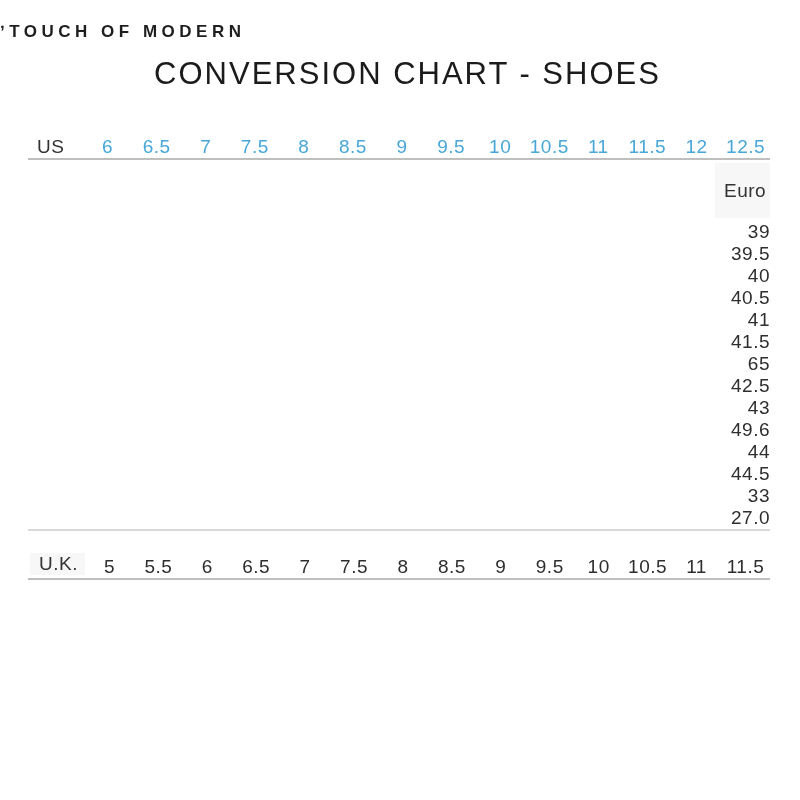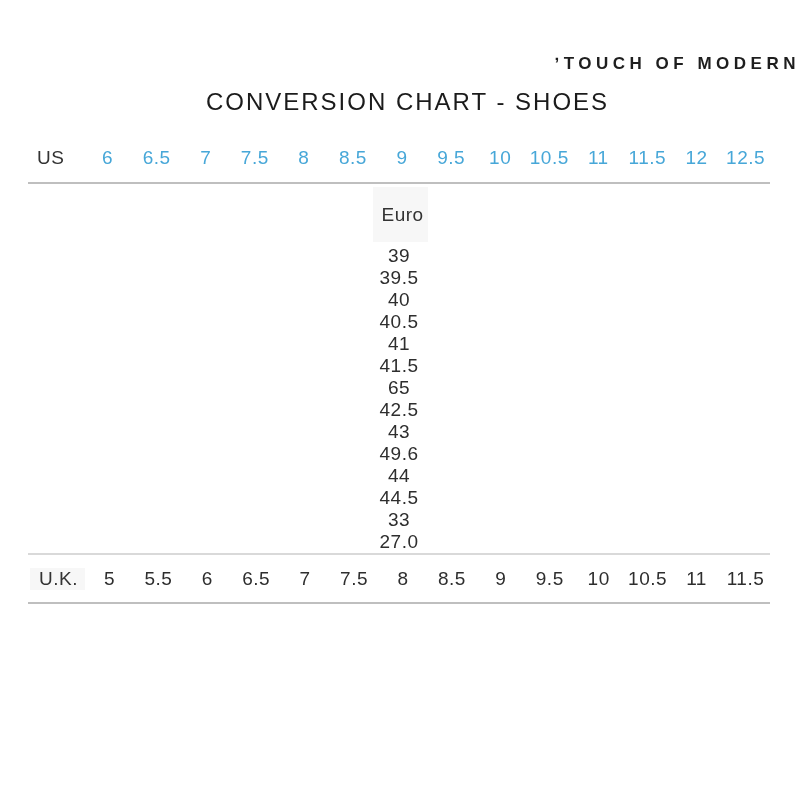--- a/index.html
+++ b/index.html
@@ -13,51 +13,51 @@
   *{margin:0;padding:0;box-sizing:border-box;}
   html,body{background:#ffffff;}
   body{
     width:800px;height:800px;
     font-family:"Liberation Sans","DejaVu Sans",sans-serif;
     color:var(--ink);
     overflow:hidden;
   }
   .page{width:800px;height:800px;background:#ffffff;}
   .logo{
-    padding-top:54px;
-    text-align:right;
+    padding-top:22px;
+    text-align:left;
     font-size:17px;
     font-weight:700;
     letter-spacing:4.5px;
     color:#1e1e1e;
   }
   .title{
     margin-top:14px;
     text-align:center;
-    font-size:24px;
+    font-size:31px;
     font-weight:400;
     letter-spacing:2px;
     color:var(--title_ink);
     margin-left:15px;
   }
   .subtitle{
     margin-top:132px;
     text-align:center;
     font-size:21px;
     font-weight:400;
     letter-spacing:0.5px;
     color:#2b2b2b;
   }
   .table{
     width:742px;
     margin:18px 0 0 28px;
   }
   .row{
     display:flex;
-    align-items:center;
+    align-items:flex-end;
   }
   .row-us{min-height:50px;border-bottom:2px solid var(--border_strong);}
   .row-euro{min-height:48px;border-bottom:2px solid var(--border_light);flex-direction:column;}
   .row-uk{min-height:49px;border-bottom:2px solid var(--border_strong);}
   .label{
     width:55px;
     flex:0 0 55px;
     display:flex;
     align-items:center;
     padding-left:9px;

